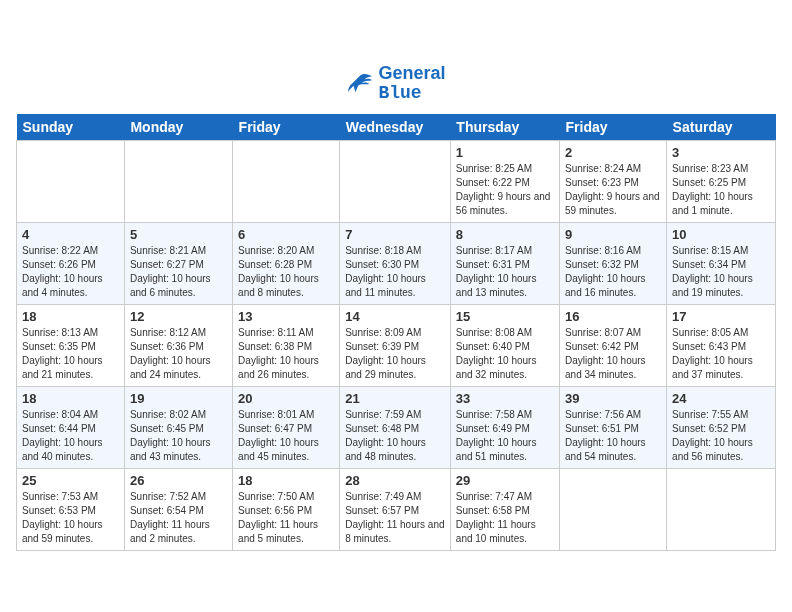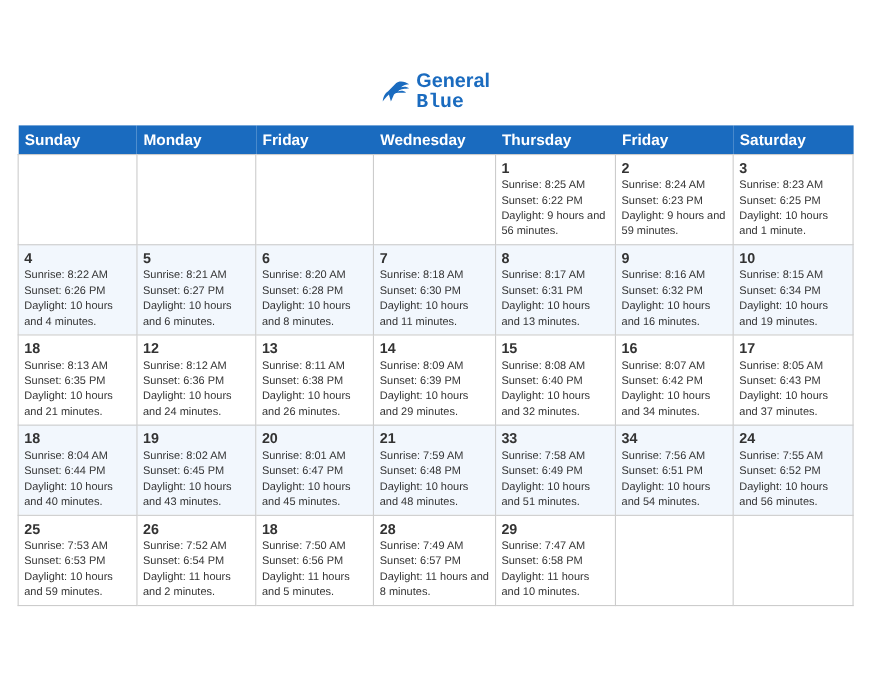--- a/index.html
+++ b/index.html
@@ -216,21 +216,21 @@
         </td>
         <td>
           <div class="day-number">21</div>
           <div class="day-info">Sunrise: 7:59 AM<br>Sunset: 6:48 PM<br>Daylight: 10 hours and 48 minutes.</div>
         </td>
         <td>
           <div class="day-number">33</div>
           <div class="day-info">Sunrise: 7:58 AM<br>Sunset: 6:49 PM<br>Daylight: 10 hours and 51 minutes.</div>
         </td>
         <td>
-          <div class="day-number">34</div>
+          <div class="day-number">39</div>
           <div class="day-info">Sunrise: 7:56 AM<br>Sunset: 6:51 PM<br>Daylight: 10 hours and 54 minutes.</div>
         </td>
         <td>
           <div class="day-number">24</div>
           <div class="day-info">Sunrise: 7:55 AM<br>Sunset: 6:52 PM<br>Daylight: 10 hours and 56 minutes.</div>
         </td>
       </tr>
       <tr>
         <td>
           <div class="day-number">25</div>

